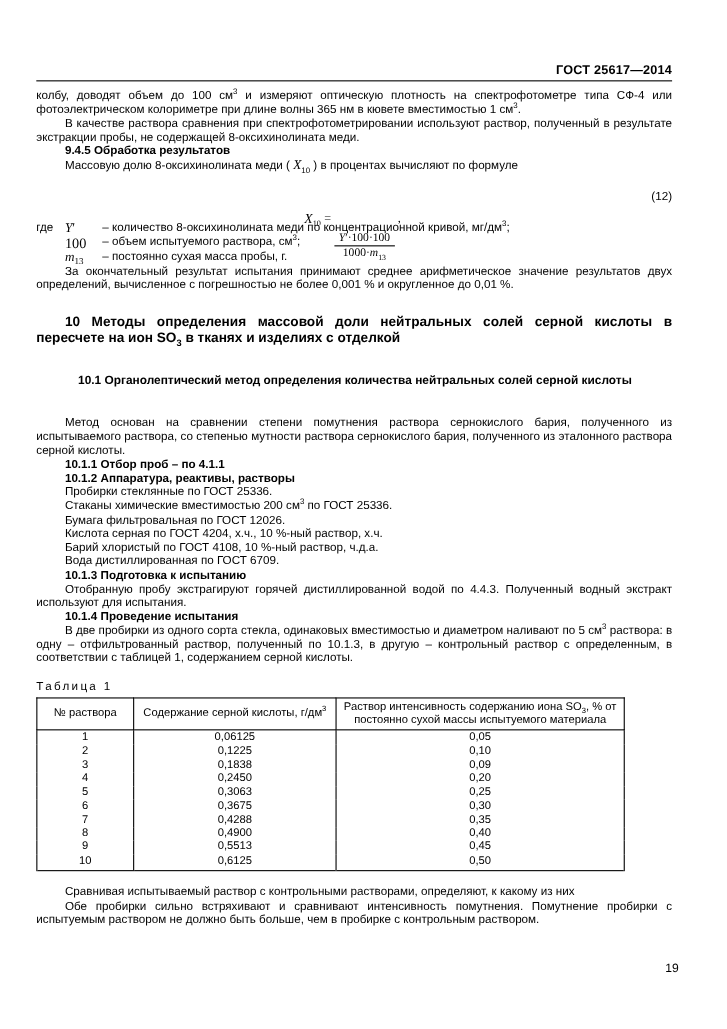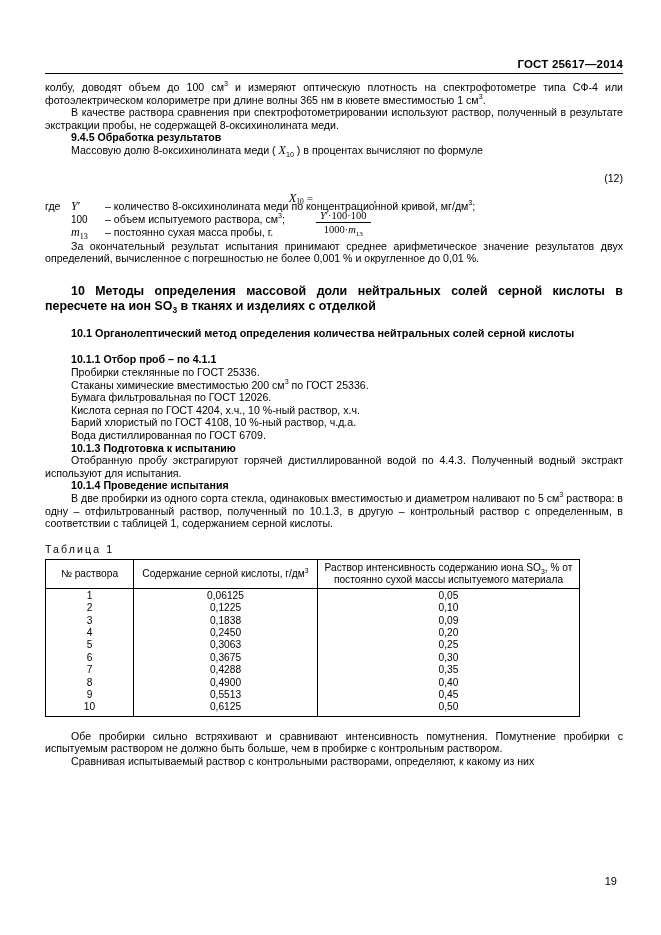--- a/index.html
+++ b/index.html
@@ -18,21 +18,21 @@
   .page {
     position: absolute;
     left: 0; top: 0;
     width: 661px;
     height: 935px;
     box-sizing: border-box;
     padding: 0;
   }
   .content {
     position: absolute;
-    left: 45px;
+    left: 33px;
     top: 58px;
     width: 578px;
   }
 
   
   .doc-header {
     text-align: right;
     font-size: 11.5px;
     font-weight: bold;
     letter-spacing: 0.2px;
@@ -67,21 +67,21 @@
   h2.clause {
     margin: 0;
     font-size: 12.4px;
     line-height: 15.2px;
     font-weight: bold;
     text-align: justify;
     text-indent: 26px;
     hyphens: manual;
   }
   h3.clause2 {
-    margin: 0;
+    margin: 12px;
     font-size: 10.8px;
     line-height: 13px;
     font-weight: bold;
     text-align: justify;
     text-indent: 26px;
   }
   .gap-m { height: 13px; }
   .gap-l { height: 19px; }
 
   sup { font-size: 0.68em; vertical-align: super; line-height: 0; }
@@ -152,22 +152,22 @@
     flex: 0 0 26px;
   }
   .where-term {
     flex: 0 0 34px;
     font-family: "Liberation Serif", serif;
     font-style: italic;
     font-size: 12px;
   }
   .where-term.plain {
     font-style: normal;
-    font-family: Liberation Sans, sans-serif;
-    font-size: 10px;
+    font-family: Liberation Serif, serif;
+    font-size: 13px;
   }
   .where-def { flex: 1 1 auto; }
   .where-row.cont { padding-left: 26px; }
 
   
   .table-caption {
     font-size: 10.6px;
     letter-spacing: 2.1px;
     margin-bottom: 4px;
   }
@@ -262,22 +262,24 @@
     <div class="gap-l"></div>
 
     <h2 class="clause"><span>10 Методы определения массовой доли нейтральных солей серной кислоты в пересчете на ион SO</span><sub>3</sub><span> в тканях и изделиях с отделкой</span></h2>
 
     <div class="gap-m"></div>
 
     <h3 class="clause2">10.1 Органолептический метод определения количества нейтральных солей серной кислоты</h3>
 
     <div class="gap-m"></div>
 
+    <p class="body ind">Метод основан на сравнении степени помутнения раствора сернокислого бария, полученного из испытываемого раствора, со степенью мутности раствора сернокислого бария, полученного из эталонного раствора серной кислоты.</p>
 
     <h4 class="sub">10.1.1 Отбор проб – по 4.1.1</h4>
+    <h4 class="sub">10.1.2 Аппаратура, реактивы, растворы</h4>
 
     <p class="body noind" style="text-indent:26px;"><span>Пробирки стеклянные по ГОСТ 25336.</span></p>
     <p class="body noind" style="text-indent:26px;"><span>Стаканы химические вместимостью 200 см</span><sup>3</sup><span> по ГОСТ 25336.</span></p>
     <p class="body noind" style="text-indent:26px;"><span>Бумага фильтровальная по ГОСТ 12026.</span></p>
     <p class="body noind" style="text-indent:26px;"><span>Кислота серная по ГОСТ 4204, х.ч., 10 %-ный раствор, х.ч.</span></p>
     <p class="body noind" style="text-indent:26px;"><span>Барий хлористый по ГОСТ 4108, 10 %-ный раствор, ч.д.а.</span></p>
     <p class="body noind" style="text-indent:26px;"><span>Вода дистиллированная по ГОСТ 6709.</span></p>
 
     <h4 class="sub">10.1.3 Подготовка к испытанию</h4>
     <p class="body ind">Отобранную пробу экстрагируют горячей дистиллированной водой по 4.4.3. Полученный водный экстракт используют для испытания.</p>
@@ -354,20 +356,20 @@
             <td class="c-c">0,6125</td>
             <td>0,50</td>
           </tr>
         </tbody>
       </table>
     </div>
 
     <div class="gap-m"></div>
 
 
+    <p class="body ind">Сравнивая испытываемый раствор с контрольными растворами, определяют, к какому из них</p>
+
     <p class="body ind">Обе пробирки сильно встряхивают и сравнивают интенсивность помутнения. Помутнение пробирки с испытуемым раствором не должно быть больше, чем в пробирке с контрольным раствором.</p>
-
-    <p class="body ind">Сравнивая испытываемый раствор с контрольными растворами, определяют, к какому из них</p>
 
   </div>
 
   <div class="page-number">19</div>
 </div>
 
 </body></html>

